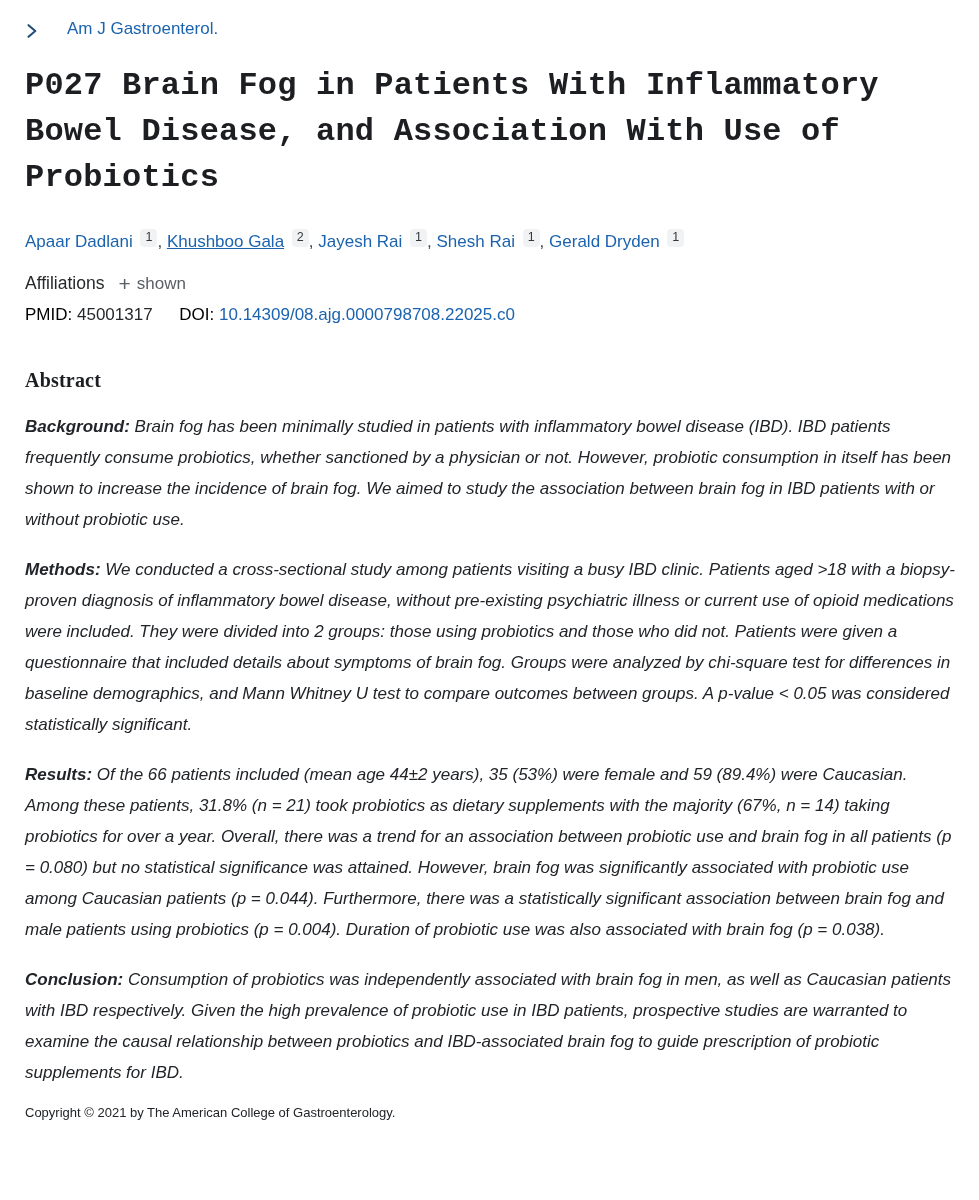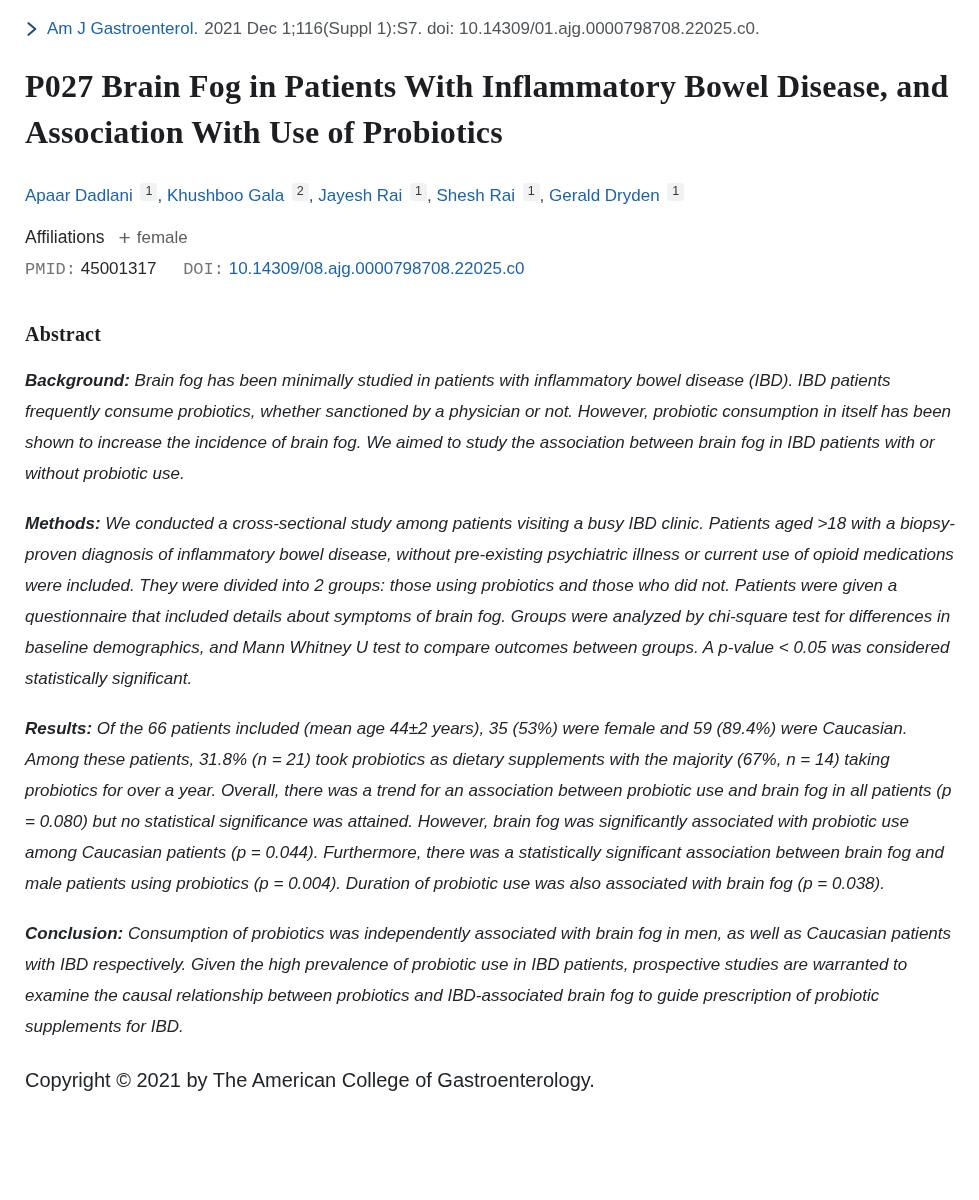--- a/index.html
+++ b/index.html
@@ -18,100 +18,99 @@
     background:#ffffff;color:var(--text);
     font-family:"Liberation Sans",sans-serif;
     font-size:17px;
     padding:10px 24px 0 25px;
   }
   a{cursor:pointer;}
 
   
   .citation{
     margin-top:9px;font-size:17px;color:var(--secondary);
-    display:flex;align-items:center;
+    display:flex;align-items:flex-end;gap:20px;
   }
   .chevron{color:var(--chevron);margin-right:9px;display:inline-flex;align-items:center;}
   .journal-link{color:var(--link);text-decoration:none;margin-right:6px;white-space:nowrap;}
   .citation-details{color:var(--secondary);}
 
   
   .title{
-    font-family:Liberation Serif, serif;
+    font-family:Liberation Mono, monospace;
     font-size:32px;line-height:46px;font-weight:700;
     color:var(--heading);
     margin:24px 0 0 0;
     letter-spacing:.2px;
     max-width:940px;
   }
 
   
   .authors{margin-top:28px;font-size:17px;color:#3d4449;line-height:26px;}
   .authors a{color:var(--link);text-decoration:none;}
-  .authors a.underlined{}
+  .authors a.underlined{text-decoration:underline;}
   .sup-badge{
     display:inline-block;font-size:12.5px;line-height:1;
     background:var(--badge_bg);border-radius:4px;
     padding:2px 5px 3px;color:#33383c;
     vertical-align:6px;margin-left:3px;
   }
   .author-sep{color:#3d4449;}
 
   
   .affiliations{margin-top:18px;font-size:17.5px;color:#26292c;display:flex;align-items:flex-end;}
   .expand-btn{
     background:none;border:none;padding:0;margin-left:14px;
     font-family:inherit;font-size:17px;color:var(--muted);
     display:inline-flex;align-items:center;cursor:pointer;
   }
   .plus-icon{font-size:21px;line-height:1;margin-right:6px;font-weight:400;color:var(--muted);}
 
   
   .ids{margin-top:11px;font-size:17px;color:#26292c;}
-  .ids .id-label{color:#737373;font-family:Liberation Mono, monospace;}
+  .ids .id-label{color:#000000;}
   .pmid-group{margin-right:22px;}
   .doi-link{color:var(--link);text-decoration:none;}
 
   
   .abstract-heading{
     font-family:"Liberation Serif",serif;
     font-size:20px;font-weight:700;color:var(--heading);
     margin:44px 0 0 0;letter-spacing:.2px;
   }
   .abstract-sections p{
     margin:19px 0 0 0;font-size:17px;line-height:31px;color:var(--text);
     max-width:932px;
     font-style:italic;
   }
   .abstract-sections p strong{font-weight:700;}
 
-  .copyright{margin-top:27px;font-size:20px;color:var(--text);}
+  .copyright{margin-top:17px;font-size:13px;color:var(--text);}
 </style>
 </head>
 <body>
 
 <div class="citation">
   <span class="chevron">
     <svg width="13" height="16" viewBox="0 0 13 16" aria-hidden="true">
       <path d="M3.5 2.2 L10.3 8 L3.5 13.8" fill="none" stroke="currentColor" stroke-width="2.1" stroke-linecap="round" stroke-linejoin="round"></path>
     </svg>
   </span>
   <a class="journal-link">Am J Gastroenterol.</a>
-  <span class="citation-details">2021 Dec 1;116(Suppl 1):S7. doi: 10.14309/01.ajg.0000798708.22025.c0.</span>
 </div>
 
 <h1 class="title">P027 Brain Fog in Patients With Inflammatory Bowel Disease, and Association With Use of Probiotics</h1>
 
 <div class="authors"><a>Apaar Dadlani</a> <sup class="sup-badge">1</sup><span class="author-sep">, </span><a class="underlined">Khushboo Gala</a> <sup class="sup-badge">2</sup><span class="author-sep">, </span><a>Jayesh Rai</a> <sup class="sup-badge">1</sup><span class="author-sep">, </span><a>Shesh Rai</a> <sup class="sup-badge">1</sup><span class="author-sep">, </span><a>Gerald Dryden</a> <sup class="sup-badge">1</sup></div>
 
 <div class="affiliations">
   <span>Affiliations</span>
   <button class="expand-btn">
     <span class="plus-icon">+</span>
-    <span>female</span>
+    <span>shown</span>
   </button>
 </div>
 
 <div class="ids">
   <span class="pmid-group">
     <span class="id-label">PMID:</span>
     <span>45001317</span>
   </span>
   <span>
     <span class="id-label">DOI:</span>

